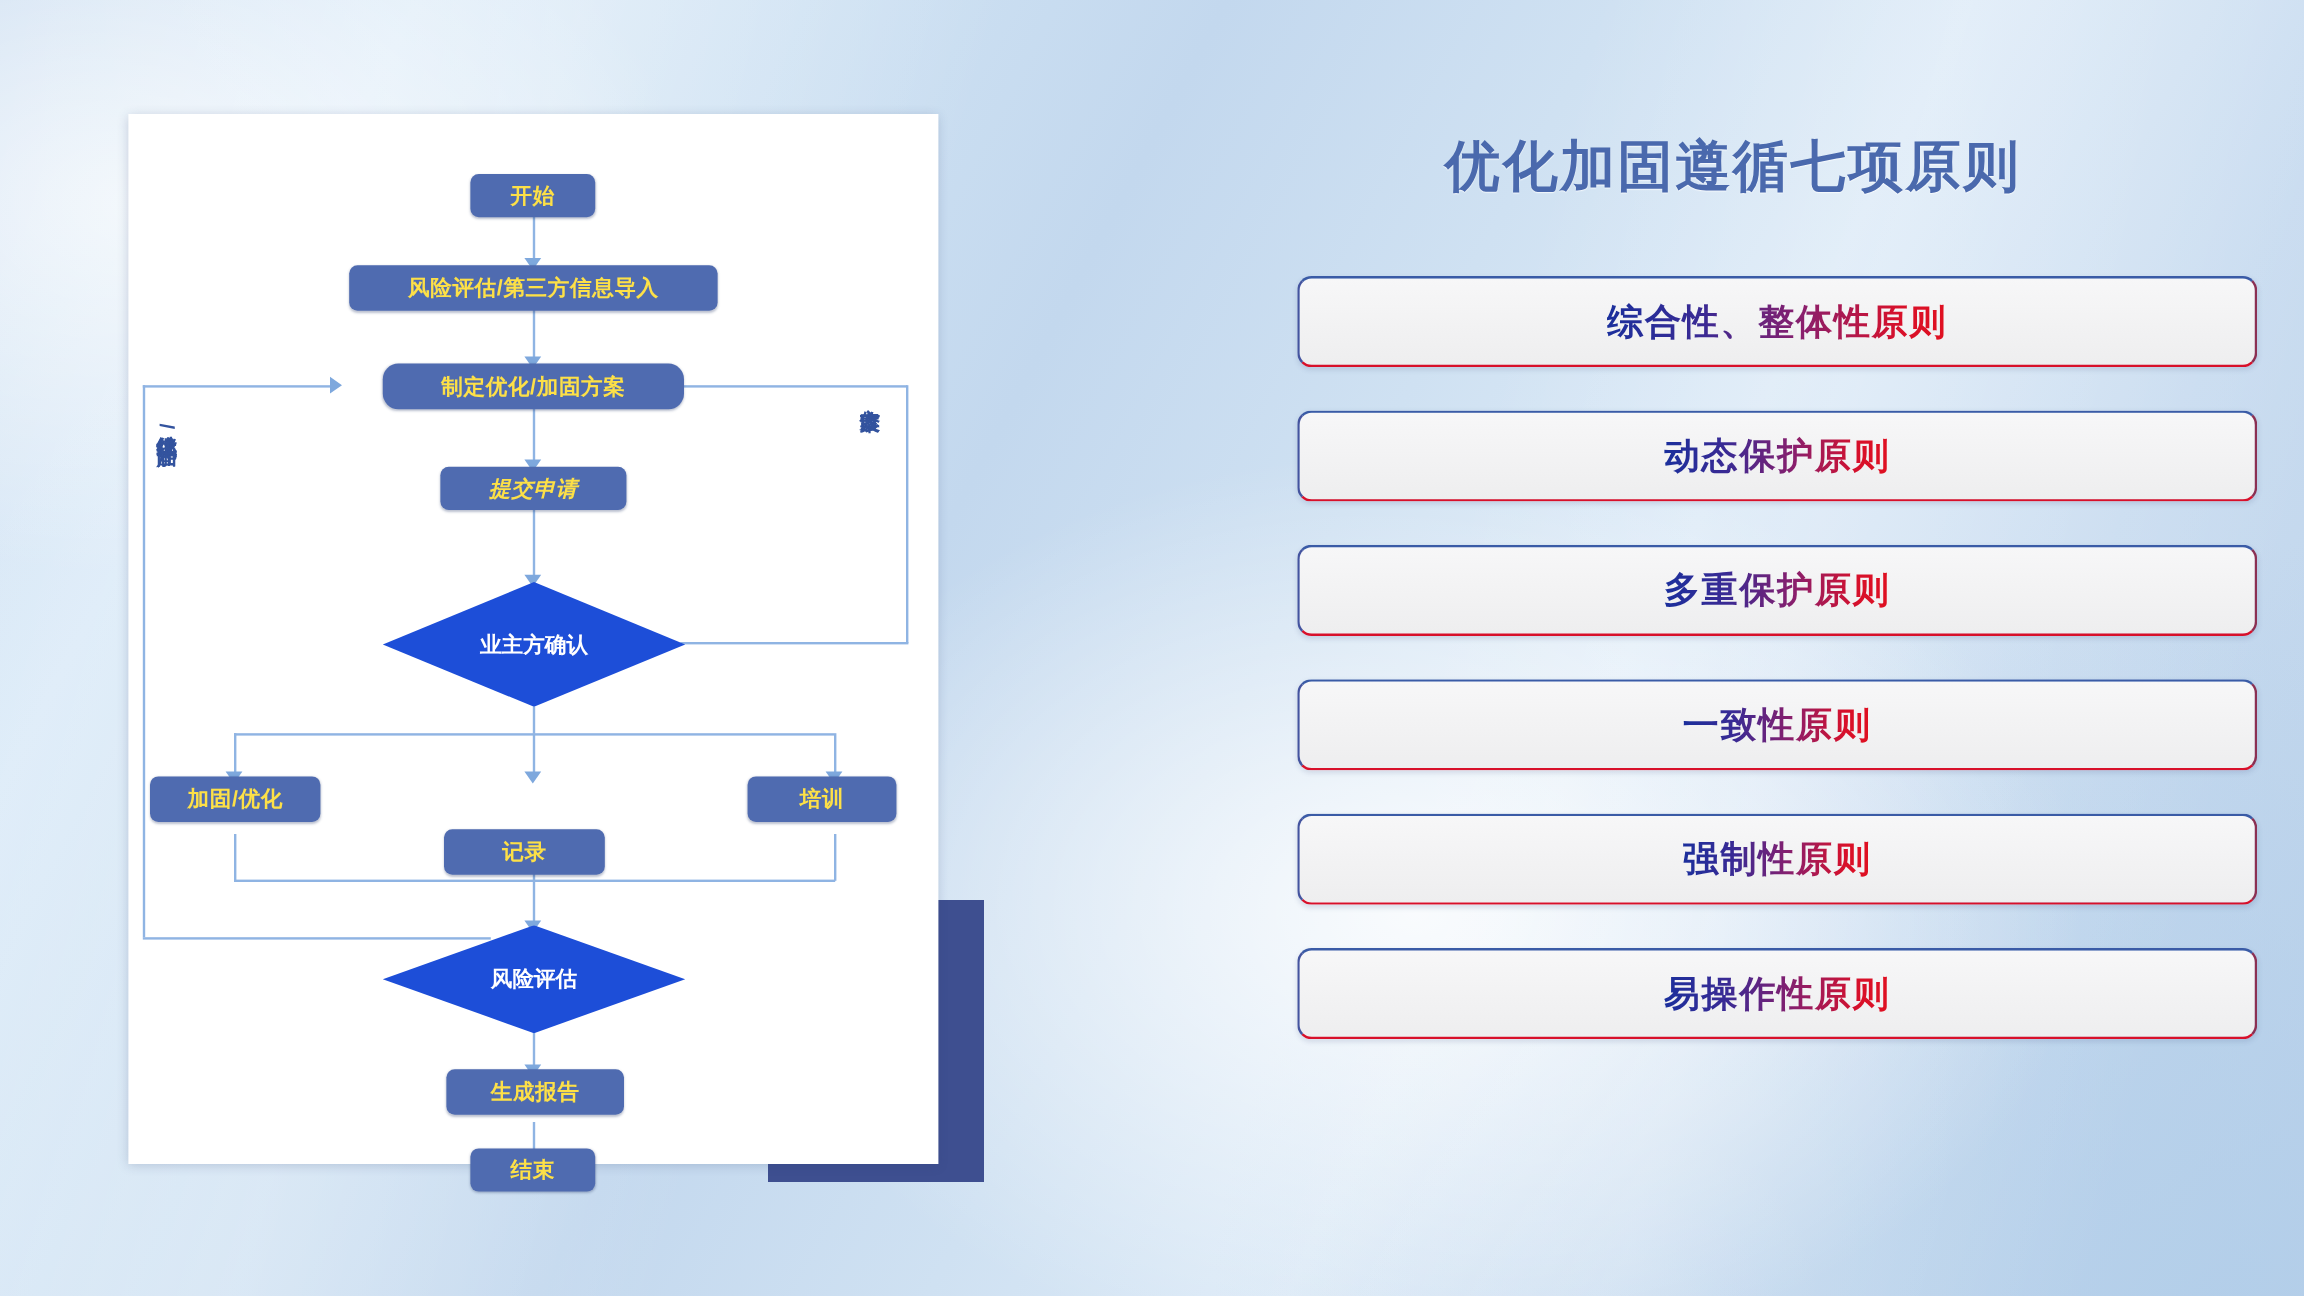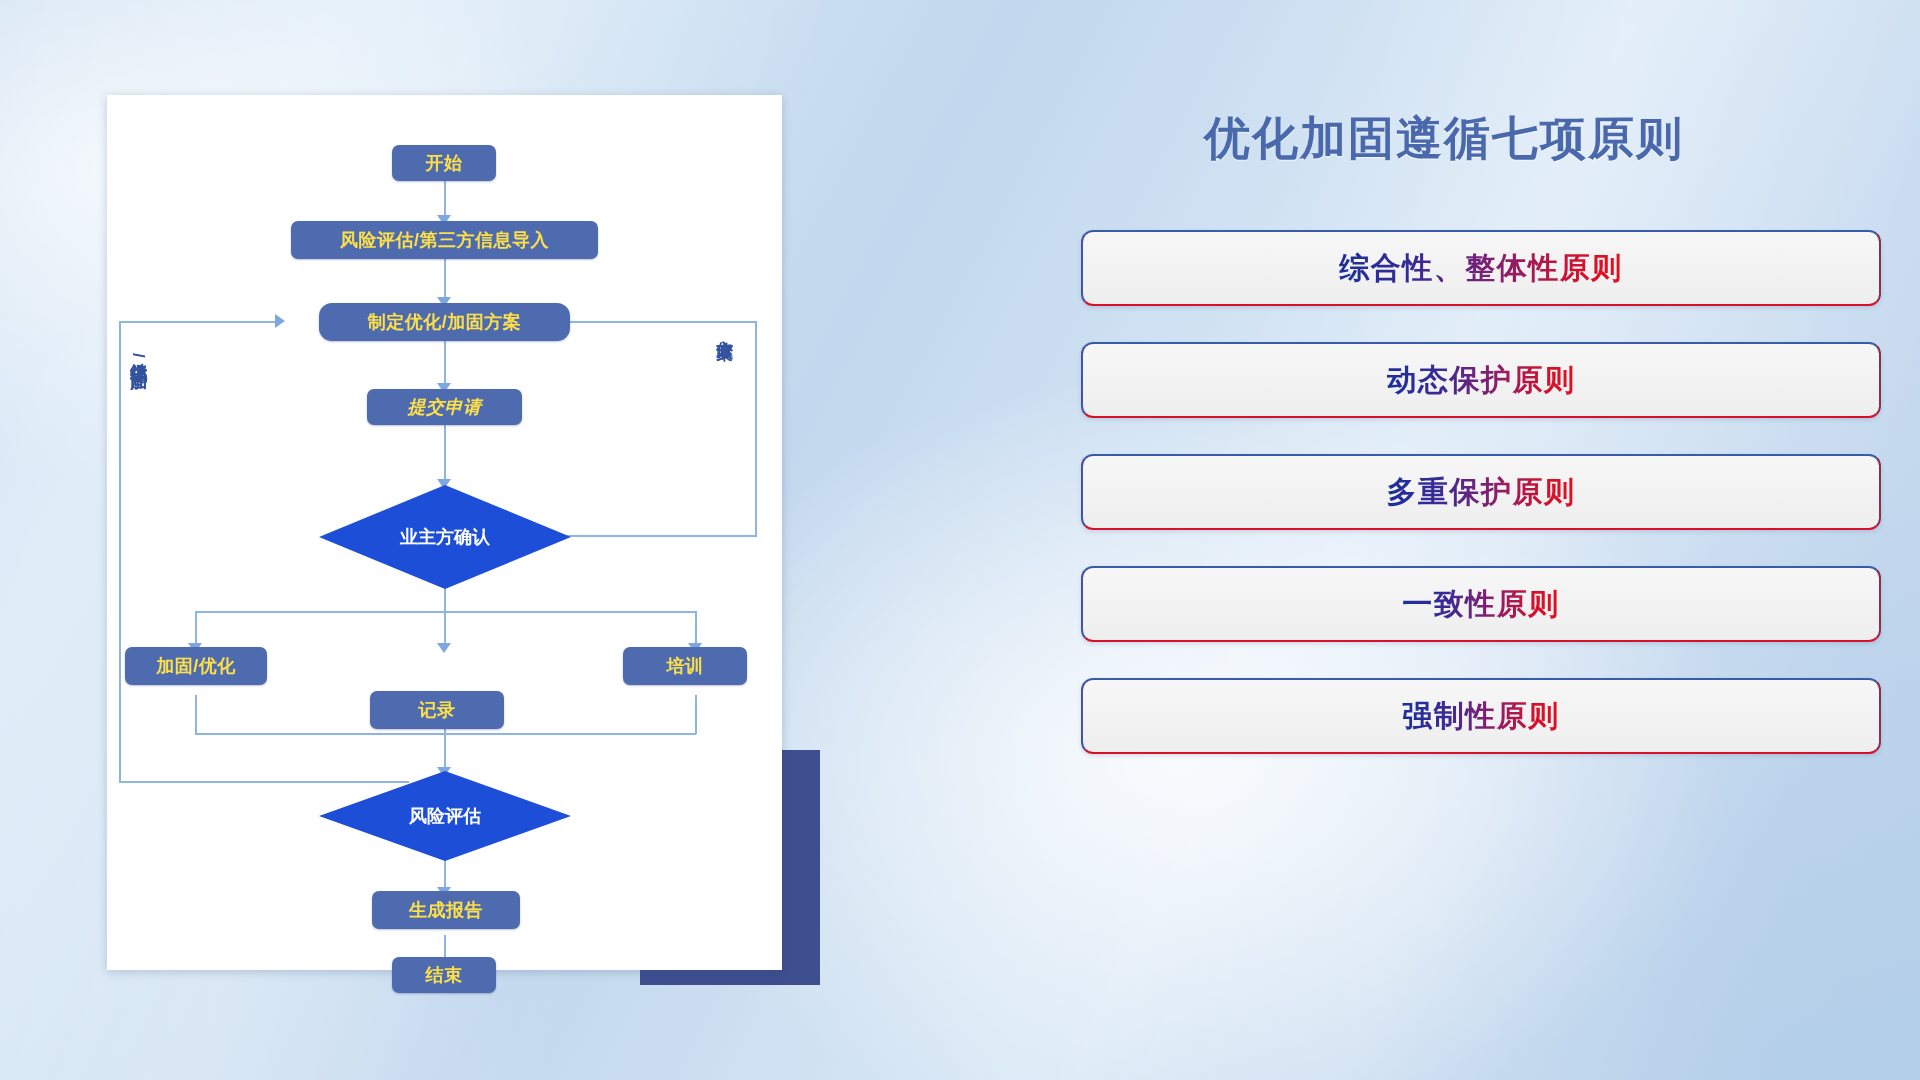--- a/index.html
+++ b/index.html
@@ -282,17 +282,20 @@
       </div>
 
       <div class="card">
         <span class="card-label">一致性原则</span>
       </div>
 
       <div class="card">
         <span class="card-label">强制性原则</span>
       </div>
 
+      <div class="card">
+        <span class="card-label">易操作性原则</span>
+      </div>
 
     </div>
   </div>
 
 </div>
 
 </body></html>

